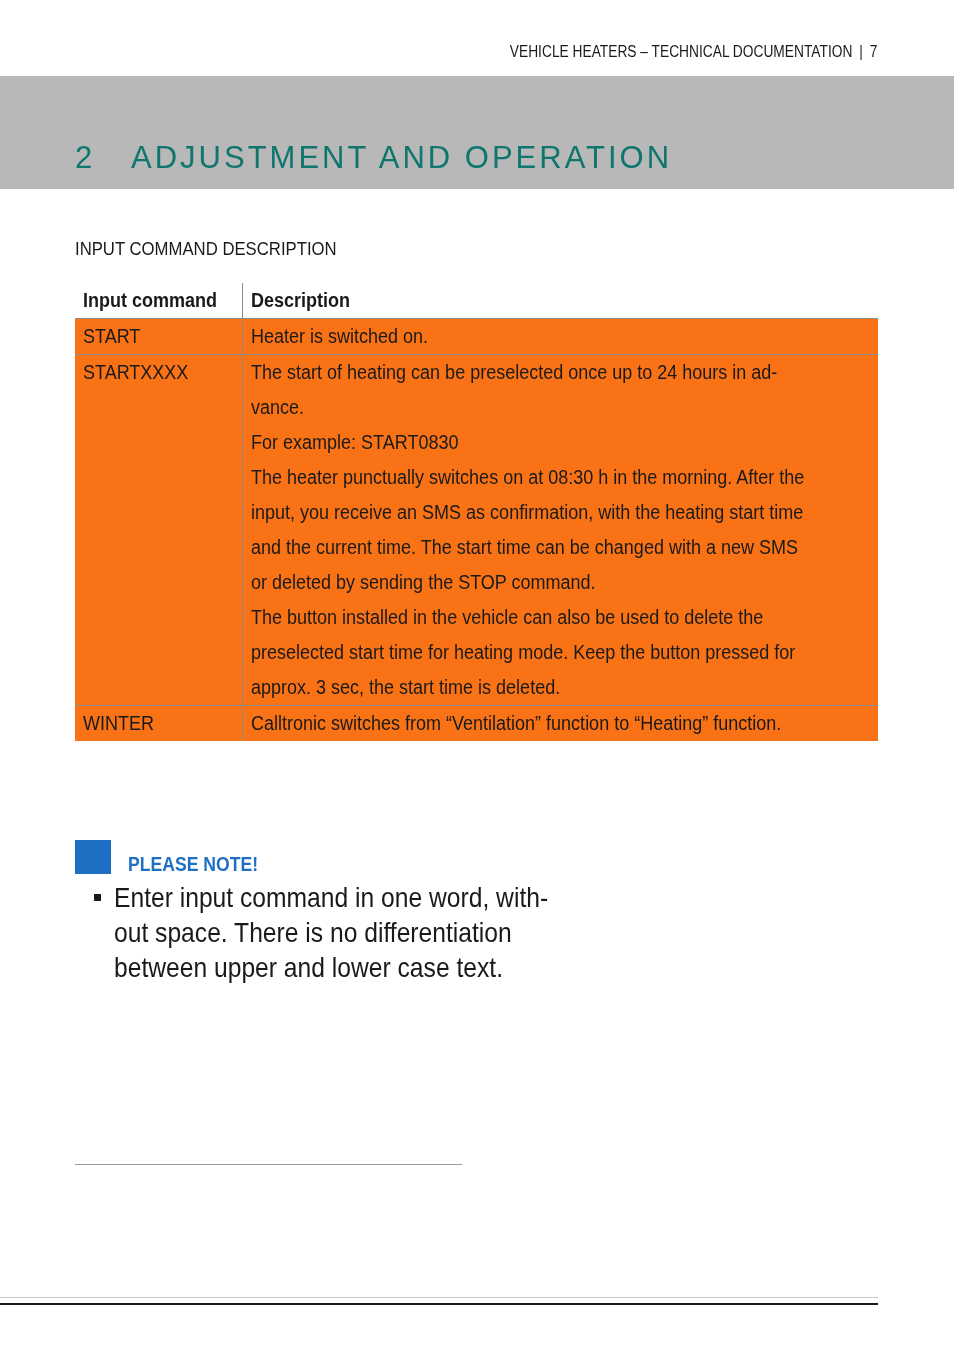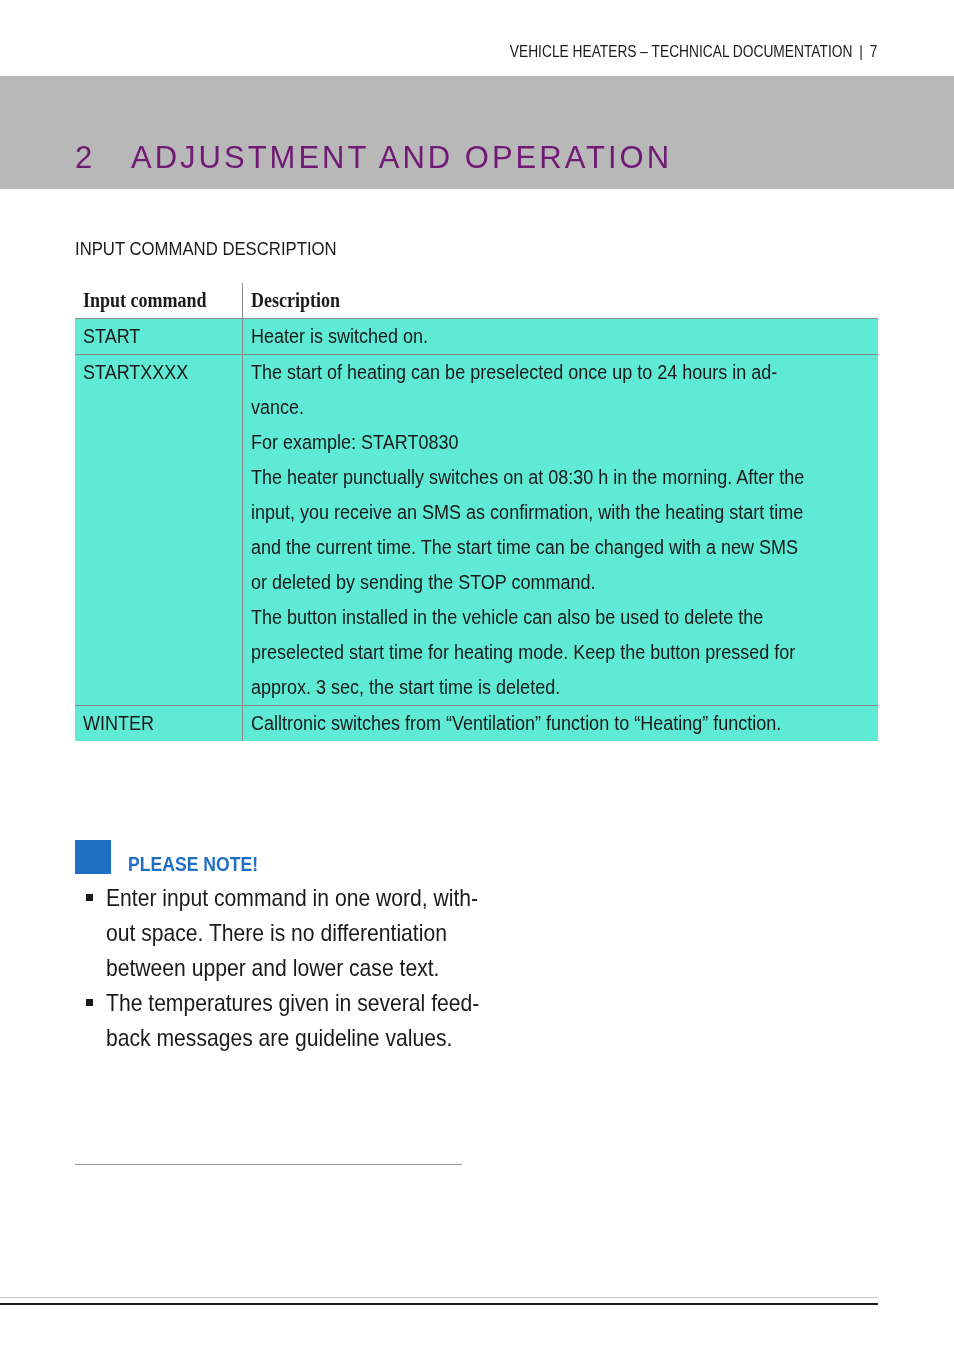--- a/index.html
+++ b/index.html
@@ -29,21 +29,21 @@
       width: 954px;
       height: 113px;
       background: #b8b8b8;
     }
     .chapter-title {
       position: absolute;
       top: 140px;
       left: 75px;
       font-size: 31px;
       letter-spacing: 3px;
-      color: #701a75;
+      color: #0f766e;
       white-space: nowrap;
       font-weight: normal;
     }
     .chapter-title .num { display: inline-block; width: 56px; }
     .section-heading {
       position: absolute;
       top: 238px;
       left: 75px;
       font-size: 19px;
       transform: scaleX(0.88);
@@ -60,28 +60,27 @@
     }
     table.cmd-table th, table.cmd-table td {
       text-align: left;
       vertical-align: top;
       padding: 0 8px;
       line-height: 35px;
     }
     table.cmd-table th {
       font-weight: bold;
       height: 35px;
-      font-family: Liberation Serif, serif;
     }
     table.cmd-table th:first-child, table.cmd-table td:first-child {
       width: 167px;
       border-right: 1px solid #8a8a8a;
     }
     table.cmd-table tbody tr { border-top: 1px solid #8a8a8a; }
-    table.cmd-table tbody tr.shaded { background: #5eead4; }
+    table.cmd-table tbody tr.shaded { background: #f97316; }
     .cell-inner {
       display: inline-block;
       transform: scaleX(0.9);
       transform-origin: left center;
       width: 111%;
     }
     .note-block {
       position: absolute;
       top: 840px;
       left: 75px;
@@ -102,24 +101,24 @@
       font-size: 20px;
       font-weight: bold;
       color: #1f6fc4;
       transform: scaleX(0.88);
       transform-origin: left center;
       white-space: nowrap;
     }
     .note-list {
       position: absolute;
       top: 40px;
-      left: 8px;
+      left: 16px;
       width: 387px;
       list-style: none;
-      font-size: 24px;
+      font-size: 28px;
       line-height: 35px;
     }
     .note-list li {
       position: relative;
       padding-left: 23px;
     }
     .note-list li .bullet {
       position: absolute;
       left: 3px;
       top: 14px;
@@ -210,23 +209,18 @@
 <div class="note-block">
   <div class="note-square"></div>
   <div class="note-title">PLEASE NOTE!</div>
   <ul class="note-list">
     <li>
       <span class="bullet"></span>
       <span class="line">Enter input command in one word, with-</span>
       <span class="line">out space. There is no differentiation</span>
       <span class="line">between upper and lower case text.</span>
     </li>
-    <li>
-      <span class="bullet"></span>
-      <span class="line">The temperatures given in several feed-</span>
-      <span class="line">back messages are guideline values.</span>
-    </li>
   </ul>
   <div class="note-rule"></div>
 </div>
 
 <div class="footer-rule-thin"></div>
 <div class="footer-rule-thick"></div>
 
 </body></html>

